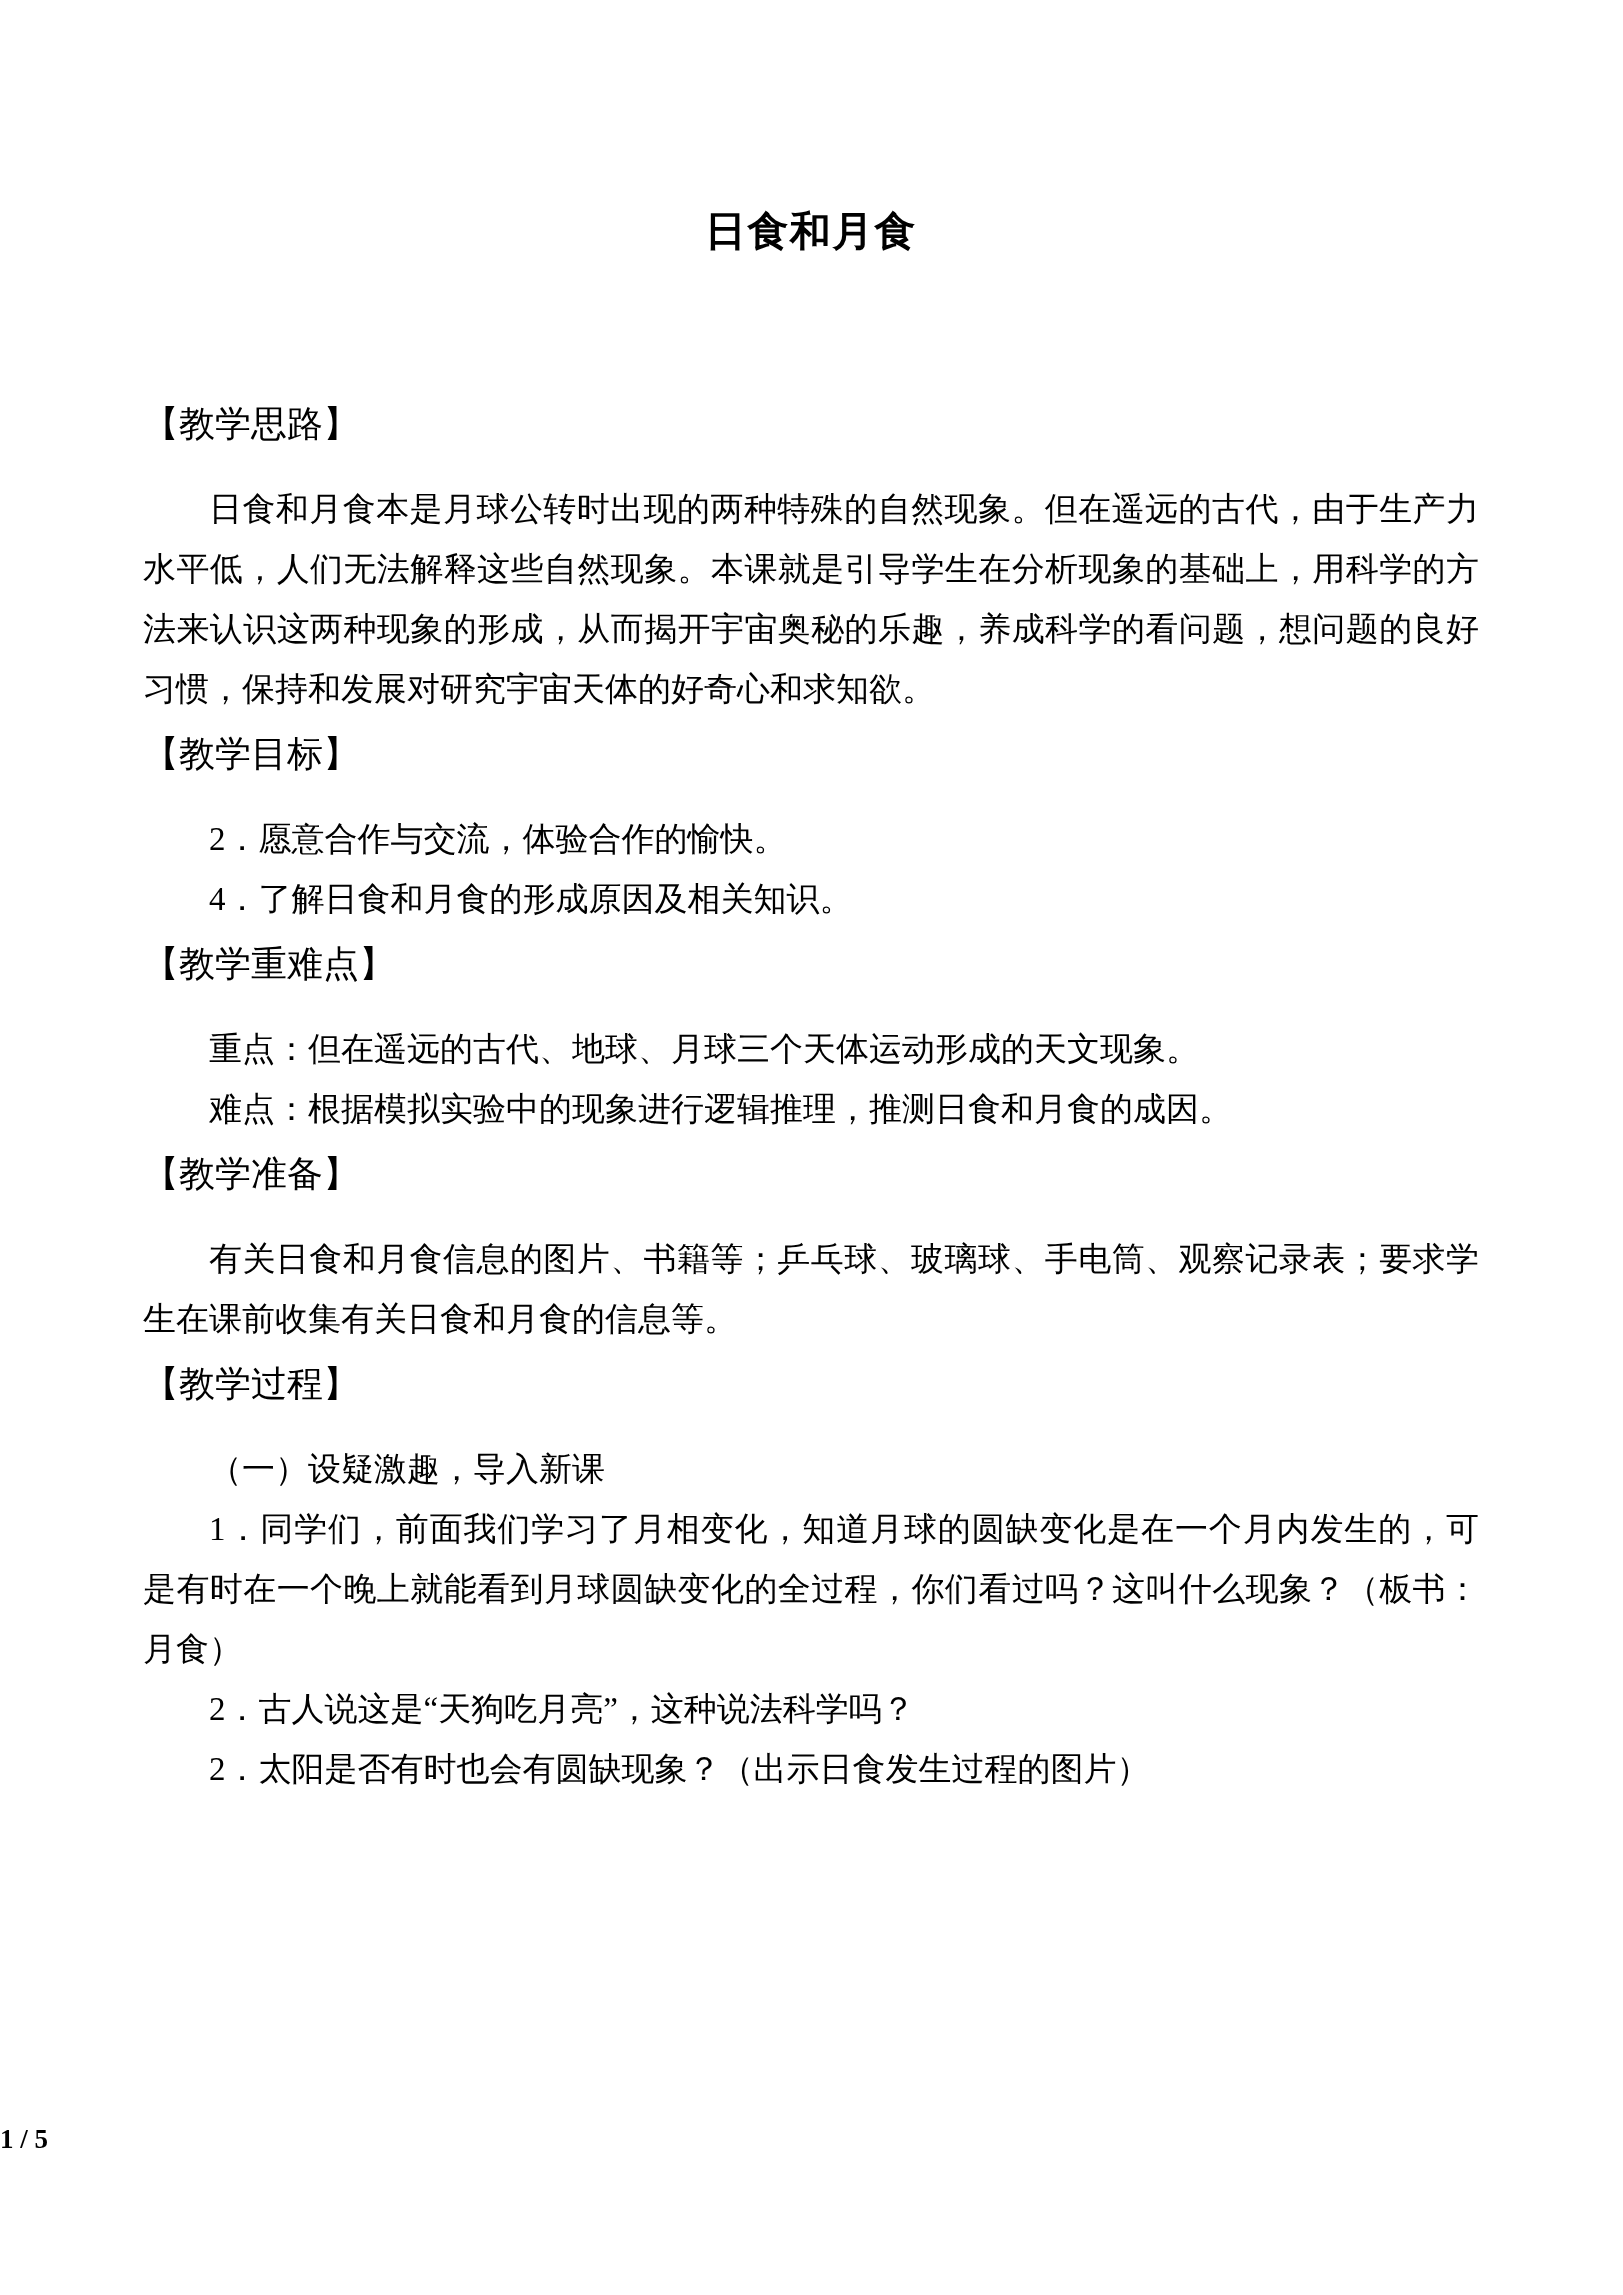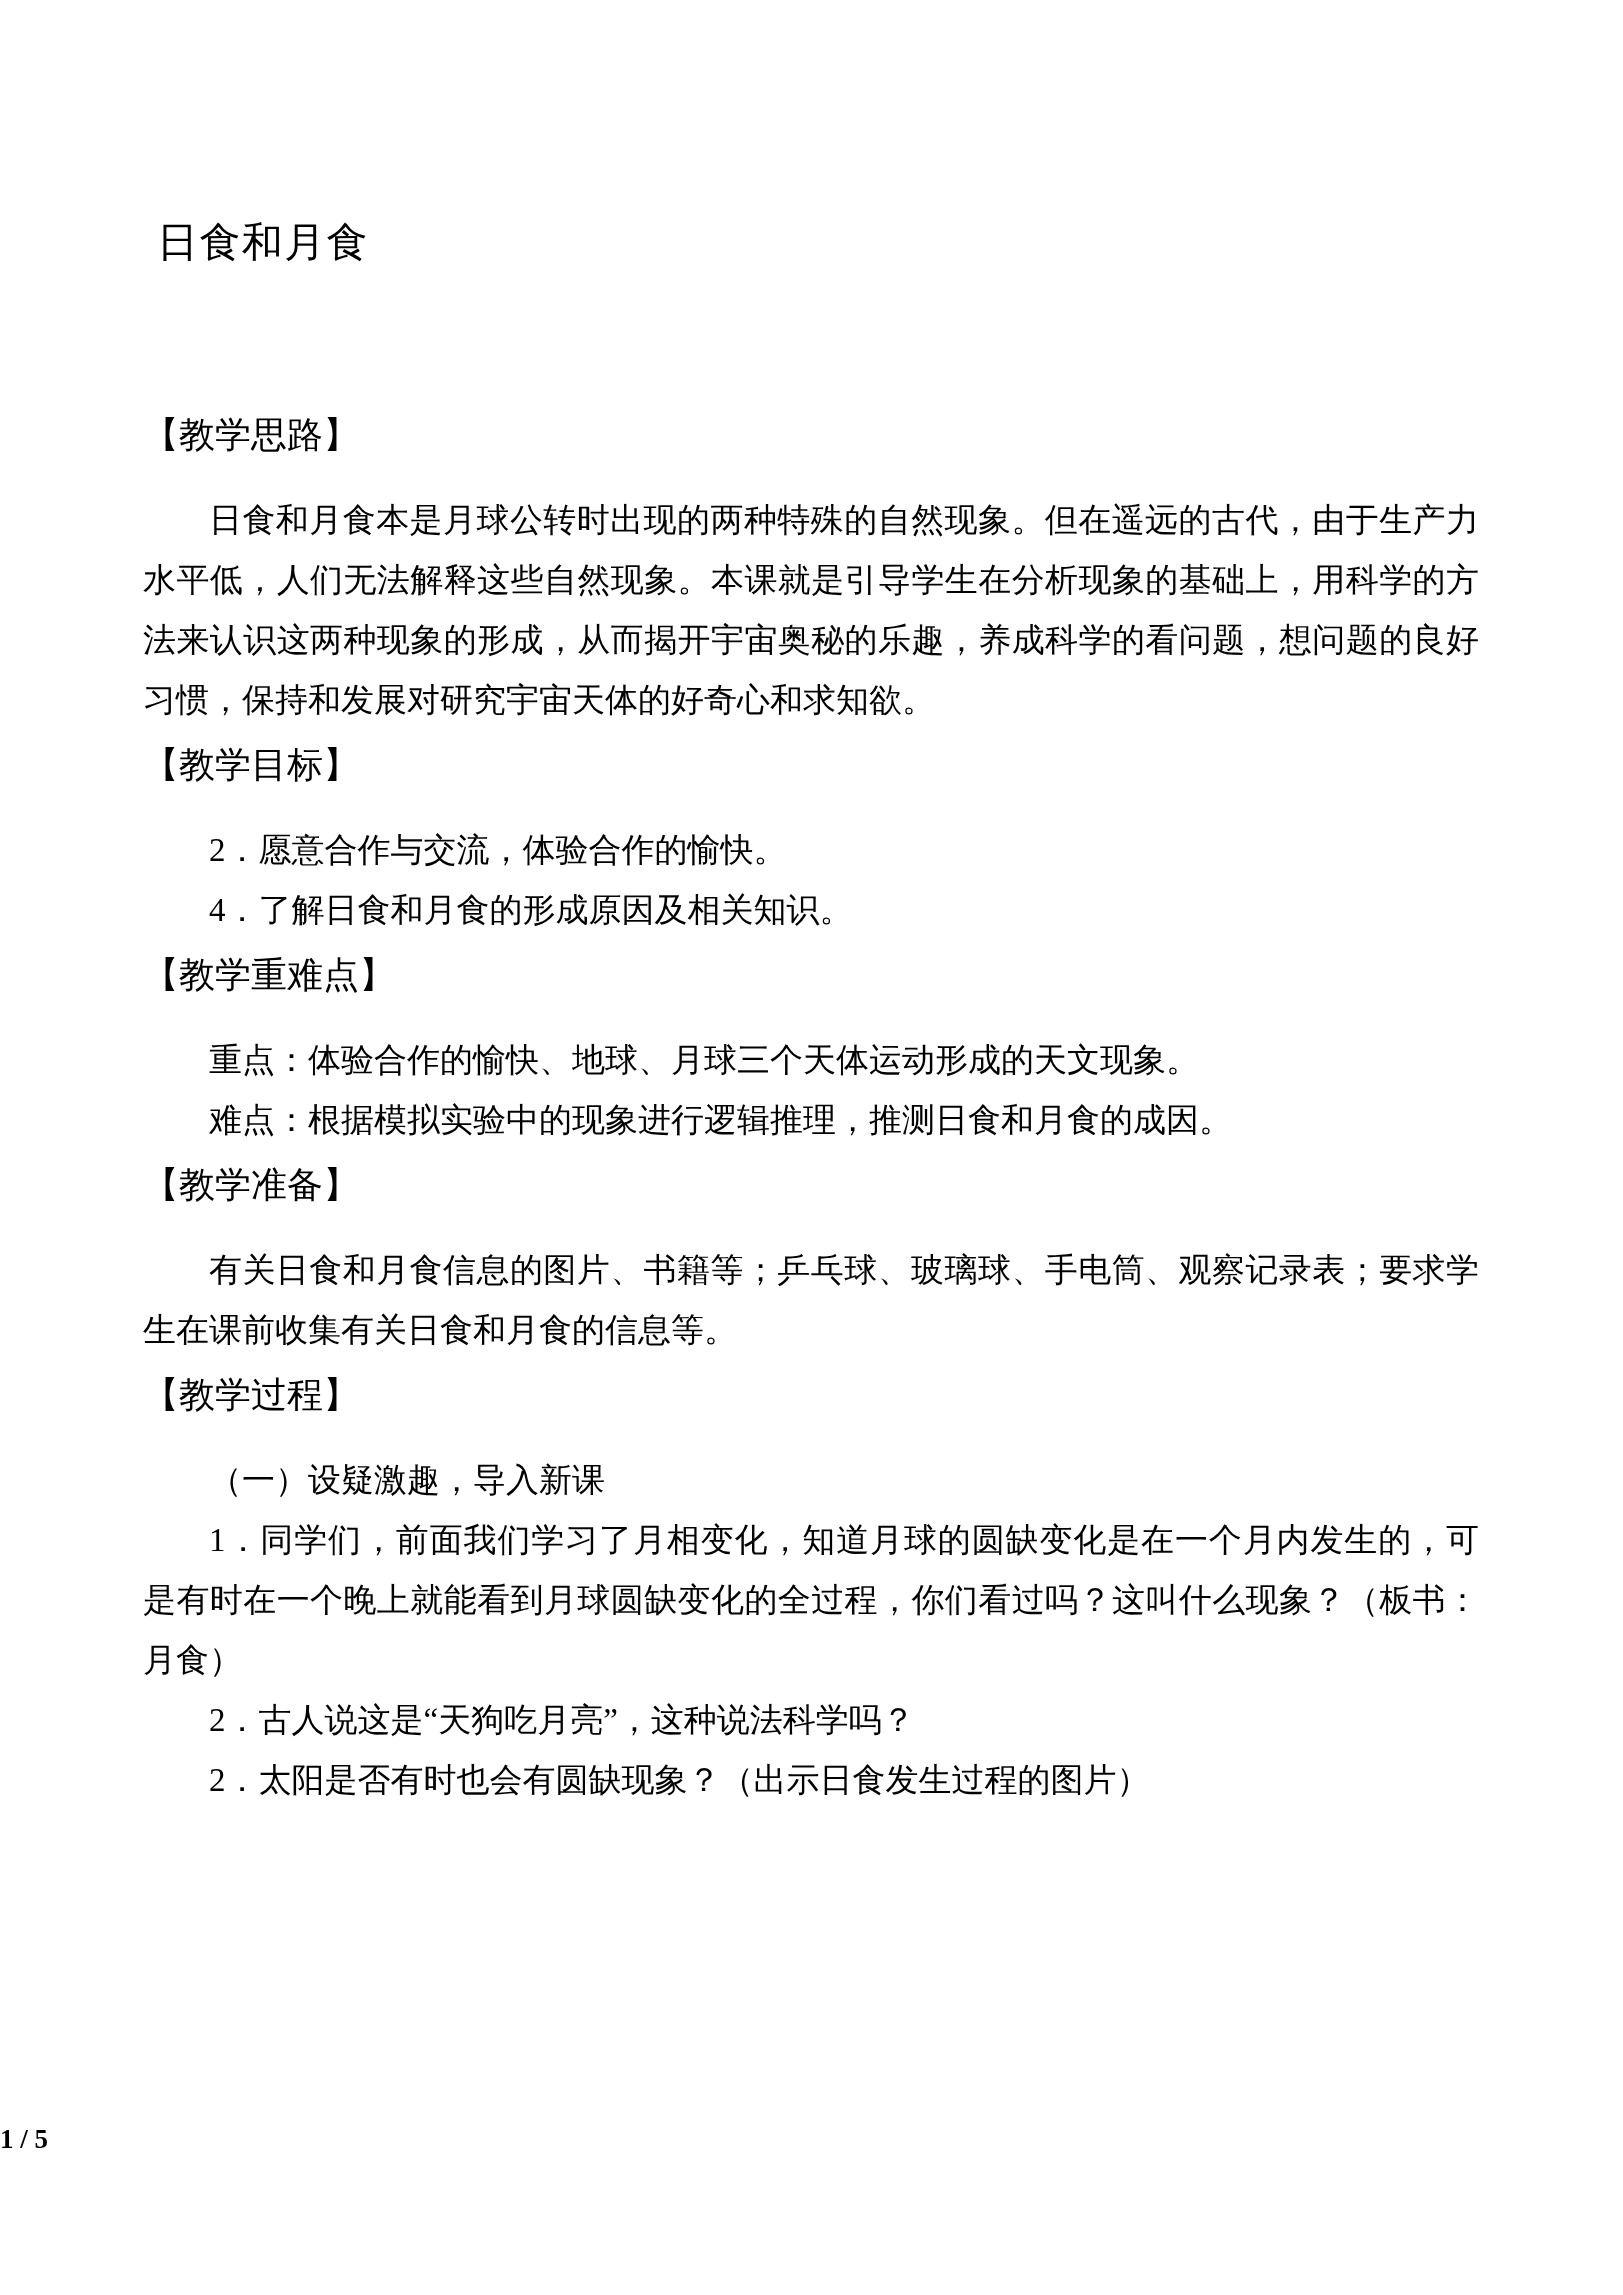--- a/index.html
+++ b/index.html
@@ -13,25 +13,25 @@
     height: 2295px;
     background: #ffffff;
     color: #000000;
     font-family: "Liberation Serif", "DejaVu Serif", serif;
     overflow: hidden;
   }
   .content {
     padding: 204px 144px 0 143px;
   }
   .doc-title {
-    margin: 14px;
+    margin: 3px;
     font-size: 41px;
     line-height: 48px;
-    font-weight: normal;
-    text-align: left;
+    font-weight: bold;
+    text-align: center;
     letter-spacing: 1.4px;
   }
   .section-heading {
     margin: 5.5px 0 24.5px 0;
     font-size: 36px;
     line-height: 60px;
     font-weight: normal;
   }
   .section-heading.first {
     margin-top: 139px;
@@ -62,21 +62,21 @@
     <h1 class="doc-title">日食和月食</h1>
 
     <h2 class="section-heading first">【教学思路】</h2>
     <p class="para">日食和月食本是月球公转时出现的两种特殊的自然现象。但在遥远的古代，由于生产力水平低，人们无法解释这些自然现象。本课就是引导学生在分析现象的基础上，用科学的方法来认识这两种现象的形成，从而揭开宇宙奥秘的乐趣，养成科学的看问题，想问题的良好习惯，保持和发展对研究宇宙天体的好奇心和求知欲。</p>
 
     <h2 class="section-heading">【教学目标】</h2>
     <p class="para">2．愿意合作与交流，体验合作的愉快。</p>
     <p class="para">4．了解日食和月食的形成原因及相关知识。</p>
 
     <h2 class="section-heading">【教学重难点】</h2>
-    <p class="para">重点：体验合作的愉快、地球、月球三个天体运动形成的天文现象。</p>
+    <p class="para">重点：但在遥远的古代、地球、月球三个天体运动形成的天文现象。</p>
     <p class="para">难点：根据模拟实验中的现象进行逻辑推理，推测日食和月食的成因。</p>
 
     <h2 class="section-heading">【教学准备】</h2>
     <p class="para">有关日食和月食信息的图片、书籍等；乒乓球、玻璃球、手电筒、观察记录表；要求学生在课前收集有关日食和月食的信息等。</p>
 
     <h2 class="section-heading">【教学过程】</h2>
     <p class="para">（一）设疑激趣，导入新课</p>
     <p class="para">1．同学们，前面我们学习了月相变化，知道月球的圆缺变化是在一个月内发生的，可是有时在一个晚上就能看到月球圆缺变化的全过程，你们看过吗？这叫什么现象？（板书：月食）</p>
     <p class="para">2．古人说这是“天狗吃月亮”，这种说法科学吗？</p>
     <p class="para">2．太阳是否有时也会有圆缺现象？（出示日食发生过程的图片）</p>

